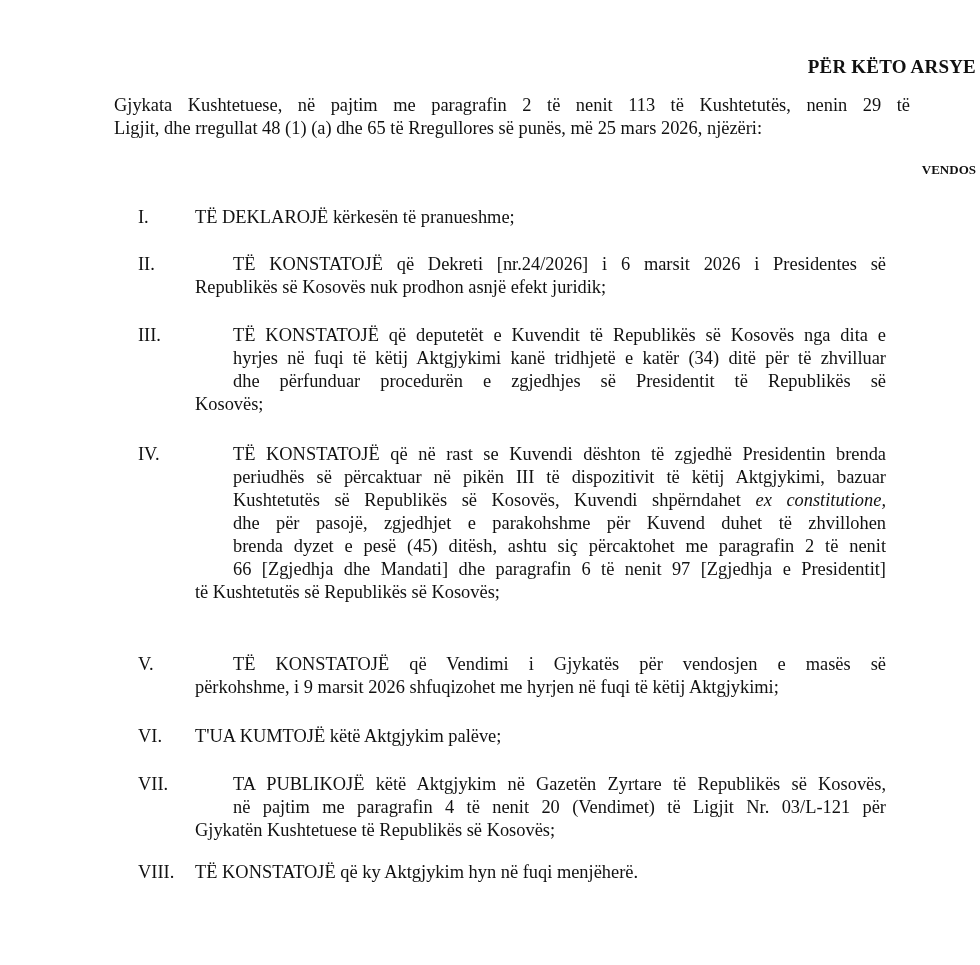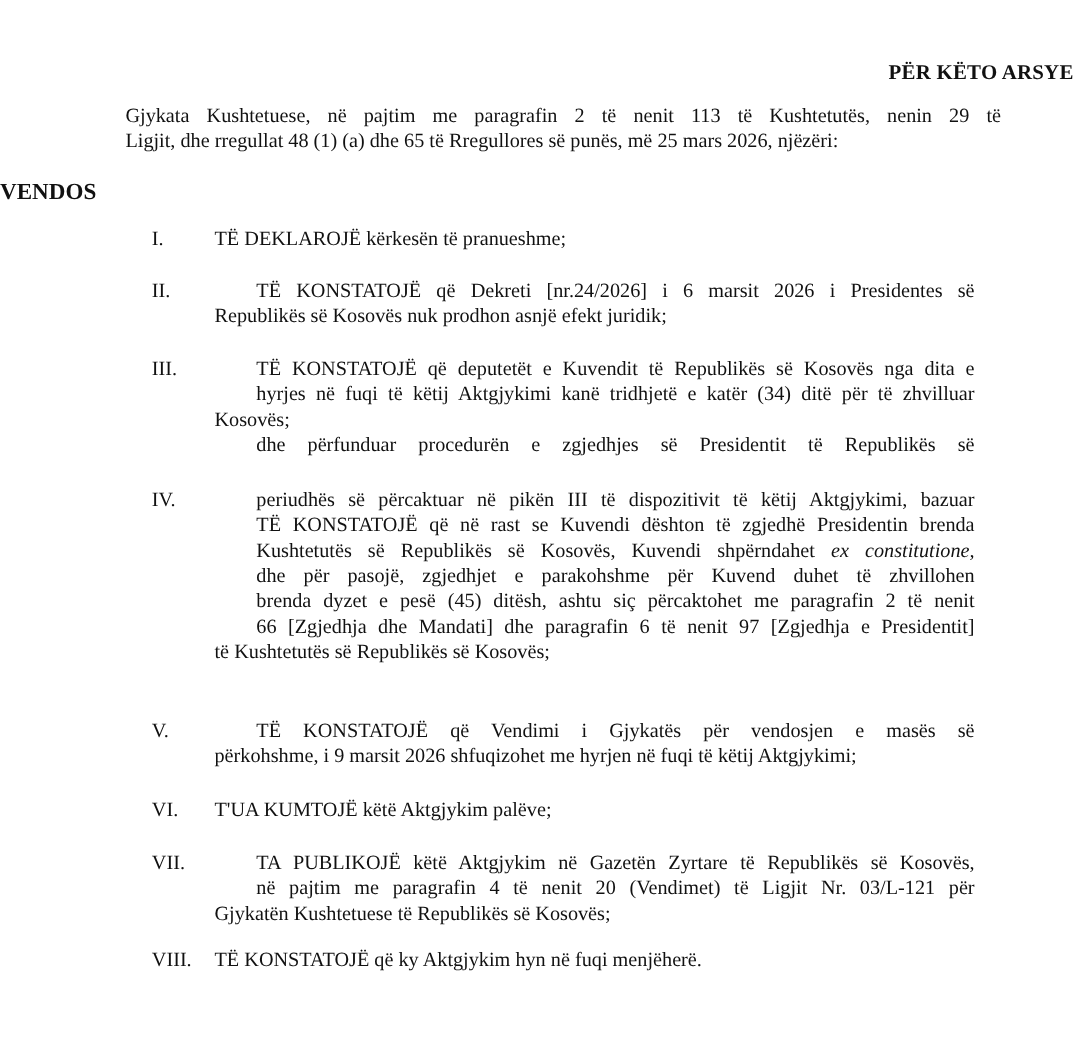--- a/index.html
+++ b/index.html
@@ -16,21 +16,21 @@
     .intro {
       position: absolute; top: 94px; left: 90px; width: 796px;
       font-size: 18.4px; line-height: 23px; text-align: justify;
       text-align-last: left;
       margin-left: 24px;
     }
     .intro .l1 { display: block; text-align: justify; text-align-last: justify; }
     .intro .l2 { display: block; }
     .vendos {
       position: absolute; top: 162px; left: 0; width: 976px;
-      text-align: left; font-weight: bold; font-size: 21px;
+      text-align: right; font-weight: bold; font-size: 13px;
     }
     .items { position: absolute; left: 138px; top: 206px; width: 748px; }
     .item { position: absolute; left: 0; width: 748px; font-size: 18.4px; line-height: 23px; }
     .num { position: absolute; left: 0; top: 0; width: 56px; }
     .txt { position: absolute; left: 57px; width: 691px; text-align: justify; }
     .txt .line { display: block; white-space: nowrap; }
     .txt .line.j { text-align: justify; text-align-last: justify; white-space: normal; margin-left: 38px; }
     em { }
   </style>
 </head>
@@ -62,30 +62,30 @@
         <span class="line j">TË KONSTATOJË që Dekreti [nr.24/2026] i 6 marsit 2026 i Presidentes së</span>
         <span class="line">Republikës së Kosovës nuk prodhon asnjë efekt juridik;</span>
       </div>
     </div>
 
     <div class="item" style="top:118px;">
       <span class="num">III.</span>
       <div class="txt">
         <span class="line j">TË KONSTATOJË që deputetët e Kuvendit të Republikës së Kosovës nga dita e</span>
         <span class="line j">hyrjes në fuqi të këtij Aktgjykimi kanë tridhjetë e katër (34) ditë për të zhvilluar</span>
+        <span class="line j">dhe përfunduar procedurën e zgjedhjes së Presidentit të Republikës së</span>
         <span class="line">Kosovës;</span>
-        <span class="line j">dhe përfunduar procedurën e zgjedhjes së Presidentit të Republikës së</span>
       </div>
     </div>
 
     <div class="item" style="top:237px;">
       <span class="num">IV.</span>
       <div class="txt">
+        <span class="line j">TË KONSTATOJË që në rast se Kuvendi dështon të zgjedhë Presidentin brenda</span>
         <span class="line j">periudhës së përcaktuar në pikën III të dispozitivit të këtij Aktgjykimi, bazuar</span>
-        <span class="line j">TË KONSTATOJË që në rast se Kuvendi dështon të zgjedhë Presidentin brenda</span>
         <span class="line j"><span>Kushtetutës së Republikës së Kosovës, Kuvendi shpërndahet </span><em>ex constitutione,</em></span>
         <span class="line j">dhe për pasojë, zgjedhjet e parakohshme për Kuvend duhet të zhvillohen</span>
         <span class="line j">brenda dyzet e pesë (45) ditësh, ashtu siç përcaktohet me paragrafin 2 të nenit</span>
         <span class="line j">66 [Zgjedhja dhe Mandati] dhe paragrafin 6 të nenit 97 [Zgjedhja e Presidentit]</span>
         <span class="line">të Kushtetutës së Republikës së Kosovës;</span>
       </div>
     </div>
 
     <div class="item" style="top:447px;">
       <span class="num">V.</span>

